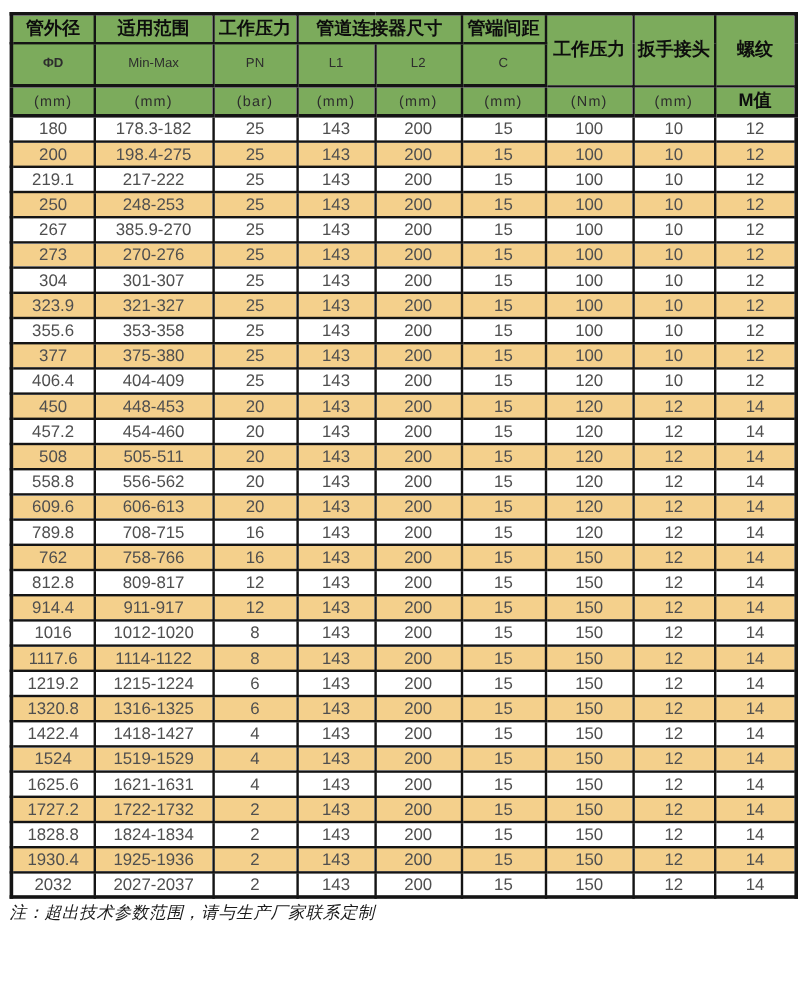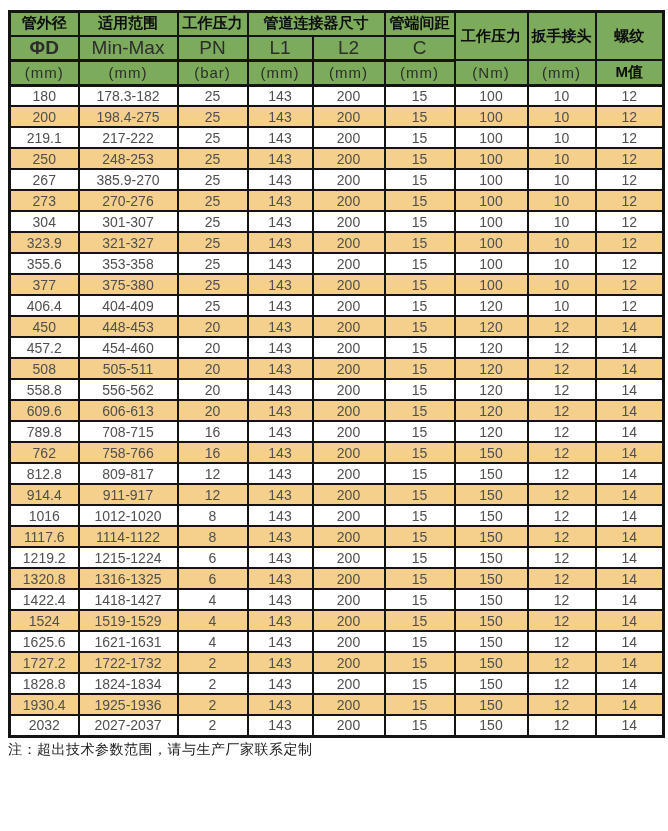--- a/index.html
+++ b/index.html
@@ -36,35 +36,35 @@
     white-space: nowrap;
   }
   thead th { background: var(--green); }
   tr.hrow1 th {
     height: 24px;
     font-size: 15px;
     font-weight: bold;
     color: #0d0d0d;
   }
   tr.hrow2 th {
-    height: 22px;
-    font-size: 19px;
+    height: 36px;
+    font-size: 11px;
     font-weight: normal;
     color: #2d2d2d;
     border-bottom: 3px solid var(--border);
   }
   tr.hrow2 th.sym-bold, th.merged-2row { font-weight: bold; }
   th.merged-2row {
     font-size: 15px;
     color: #0d0d0d;
     border-bottom: 3px solid var(--border);
   }
   tr.hrow3 th {
     height: 25px;
-    font-size: 15px;
+    font-size: 12px;
     font-weight: normal;
     color: #2d2d2d;
     letter-spacing: 1px;
     border-bottom: 3px solid var(--border);
   }
   tr.hrow3 th.unit-bold {
     font-size: 15px;
     font-weight: bold;
     color: #0d0d0d;
     letter-spacing: 0;
@@ -75,20 +75,21 @@
     font-size: 14px;
     color: var(--text-gray);
     background: #ffffff;
   }
   tbody tr.alt td { background: var(--yellow); }
   .note {
     margin: 3px 0 0 0;
     font-size: 14px;
     color: var(--text-dark);
     letter-spacing: 0.5px;
+    font-style: italic;
   }
 </style>
 </head>
 <body>
 
 <div class="page">
   <table class="spec">
     <colgroup>
       <col style="width:69px">
         <col style="width:99px">

